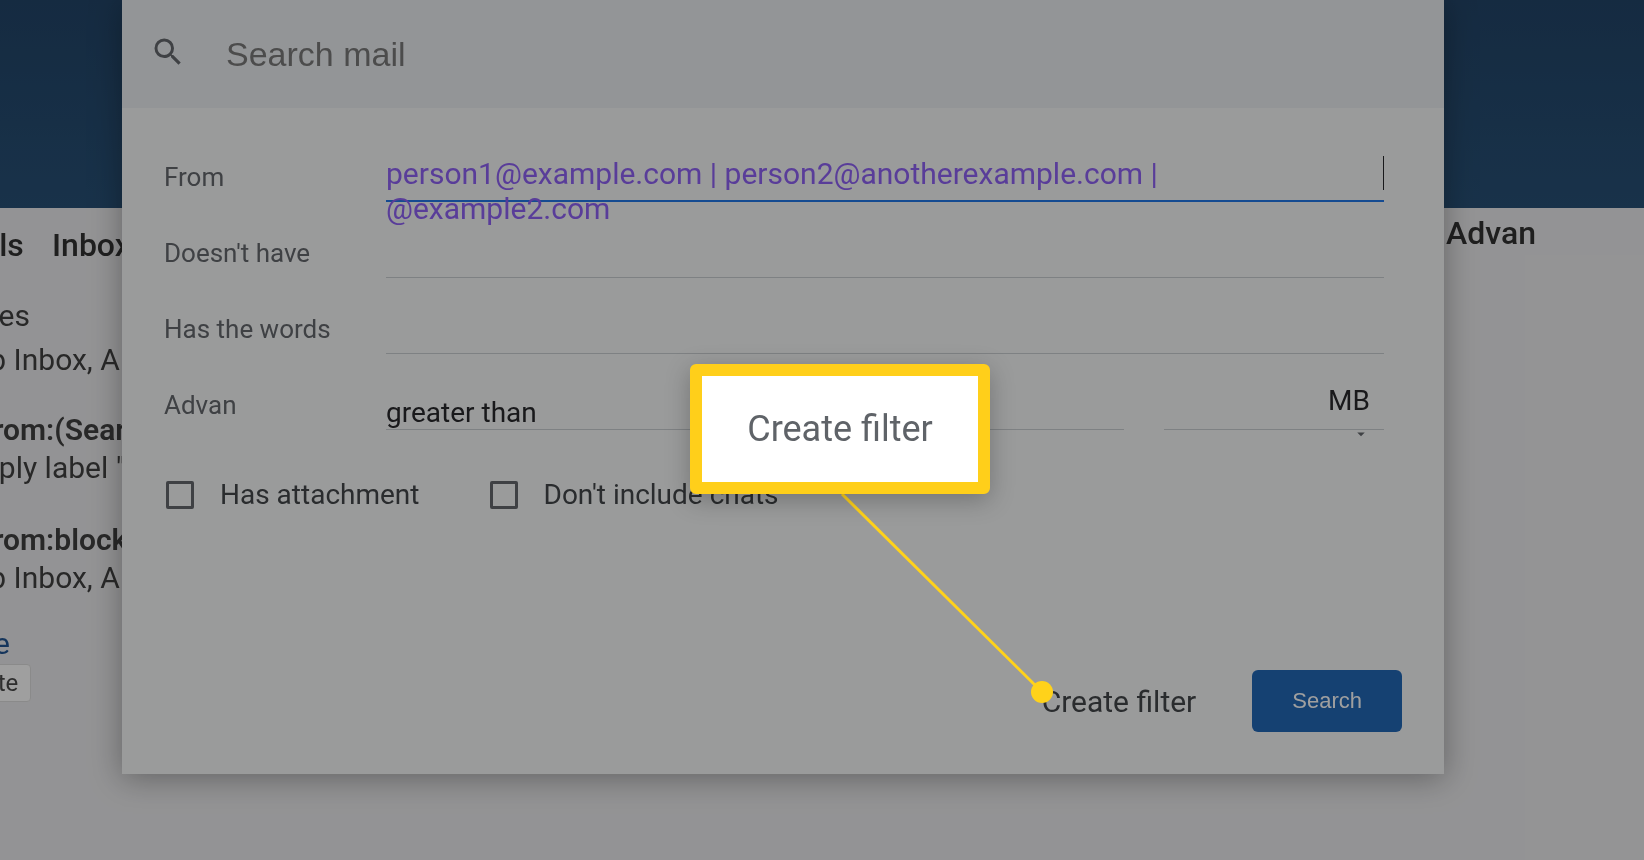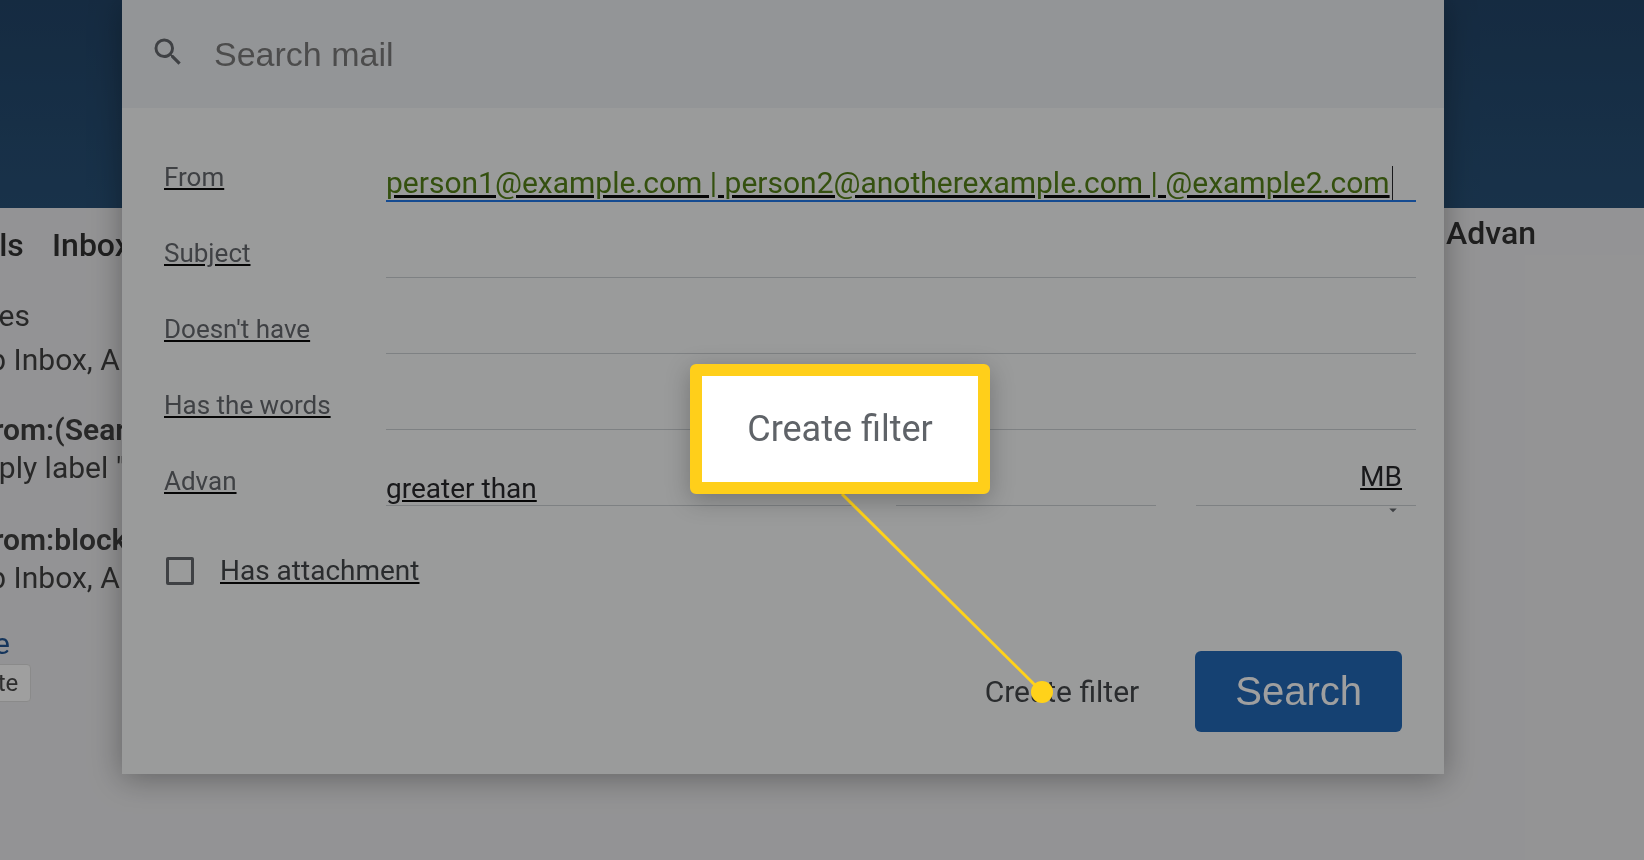--- a/index.html
+++ b/index.html
@@ -18,34 +18,34 @@
 
   
   .scrim { position: absolute; inset: 0; background: rgba(15,15,15,0.40); }
 
   
   .panel {
     position: absolute; left: 122px; top: 0; width: 1322px; height: 774px;
     background: #f7f8f9; box-shadow: 0 4px 30px rgba(0,0,0,0.35);
   }
   .searchbar {
-    height: 108px; display: flex; align-items: center; gap: 28px;
+    height: 108px; display: flex; align-items: center; gap: 40px;
     padding: 0 28px; background: #eceff2;
   }
   .searchbar svg { width: 36px; height: 36px; fill: #5f6368; }
   .searchbar input {
     flex: 1; border: none; background: transparent; outline: none;
     font-size: 34px; color: #5f6368;
   }
 
-  .form { padding: 18px 28px 0 42px; text-decoration: underline; }
+  .form { padding: 18px 60px 0 42px; }
   .row { display: flex; align-items: flex-end; min-height: 76px; }
   .row .lbl { width: 222px; font-size: 26px; color: #5f6368; padding-bottom: 10px; }
   .row .field { flex: 1; border-bottom: 1px solid #c9cdd1; height: 46px;
-                font-size: 30px; color: #4d7c0f; display: flex; align-items: flex-end; }
+                font-size: 30px; color: #8b5cf6; display: flex; align-items: flex-start; }
   .row .field.active { border-bottom: 2px solid #1a73e8; }
   .row .field .caret { display:inline-block; width:1px; height:34px;
                        background:#202124; margin-left:2px; }
 
   .sizerow { display:flex; align-items:flex-end; min-height:76px; margin-top:0; }
   .sizerow .lbl { width: 222px; font-size: 26px; color:#5f6368; padding-bottom:10px; }
   .dropdown { border-bottom:1px solid #c9cdd1; height:46px; display:flex;
               align-items:flex-end; justify-content:space-between; font-size:28px;
               color:#202124; padding-right:14px; }
   .dd1 { width: 470px; margin-right: 40px; }
@@ -54,21 +54,21 @@
   .dropdown svg { width:18px; height:18px; fill:#5f6368; }
 
   .checks { display:flex; gap:70px; margin-top:48px; padding-left:2px; }
   .chk { display:flex; align-items:center; gap:26px; font-size:28px; color:#3c4043; }
   .chk .box { width:28px; height:28px; border:3px solid #5f6368; border-radius:2px; }
 
   .actions { position:absolute; right:42px; bottom:42px; display:flex;
              align-items:center; gap:56px; }
   .actions .linkbtn { font-size:30px; color:#3c4043; cursor:pointer; }
   .actions .primary {
-    background:#1a63b5; color:#fff; font-size:40px; padding:18px 40px;
+    background:#1a63b5; color:#fff; font-size:22px; padding:18px 40px;
     border:none; border-radius:6px; cursor:pointer;
   }
 
   
   .callout {
     position:absolute; left:690px; top:364px; width:300px; height:130px;
     background:#ffffff; border:12px solid #ffcf1a; border-radius:6px;
     display:flex; align-items:center; justify-content:center;
     font-size:36px; color:#5f6368; box-shadow:0 6px 24px rgba(0,0,0,0.25);
   }
@@ -114,24 +114,20 @@
 
   <div class="form">
     <div class="row">
       <div class="lbl">From</div>
       <div class="field active">
         <span>person1@example.com | person2@anotherexample.com | @example2.com</span>
         <span class="caret"></span>
       </div>
     </div>
     <div class="row">
-      <div class="lbl">Subject</div>
-      <div class="field"></div>
-    </div>
-    <div class="row">
       <div class="lbl">Doesn't have</div>
       <div class="field"></div>
     </div>
     <div class="row">
       <div class="lbl">Has the words</div>
       <div class="field"></div>
     </div>
 
     <div class="sizerow">
       <div class="lbl">Advan</div>
@@ -152,20 +148,24 @@
             </svg>
         </span>
       </div>
     </div>
 
     <div class="checks">
       <label class="chk">
         <span class="box"></span>
         <span>Has attachment</span>
       </label>
+      <label class="chk">
+        <span class="box"></span>
+        <span>Don't include chats</span>
+      </label>
     </div>
   </div>
 
   <div class="actions">
     <span class="linkbtn">Create filter</span>
     <button class="primary">Search</button>
   </div>
 </div>
 
 <div class="scrim"></div>

